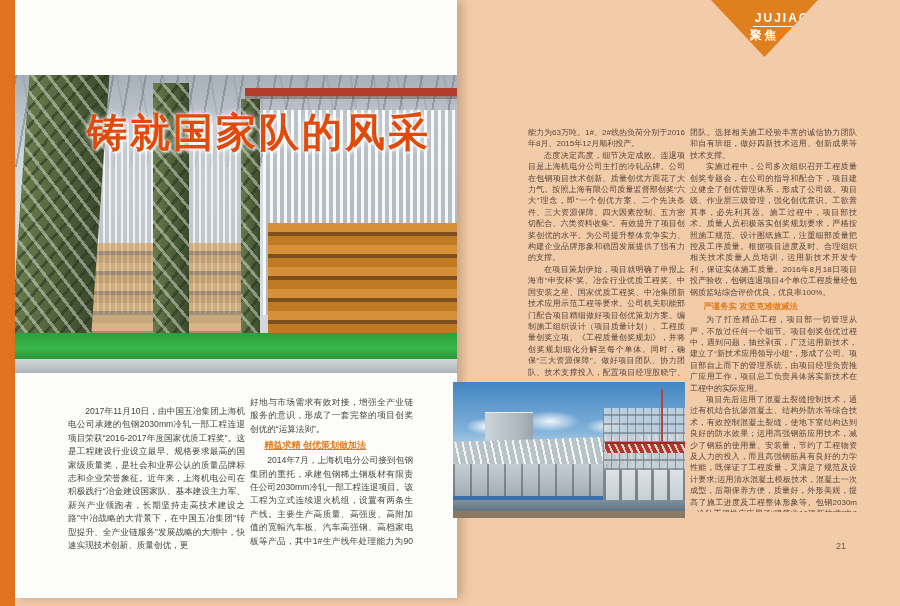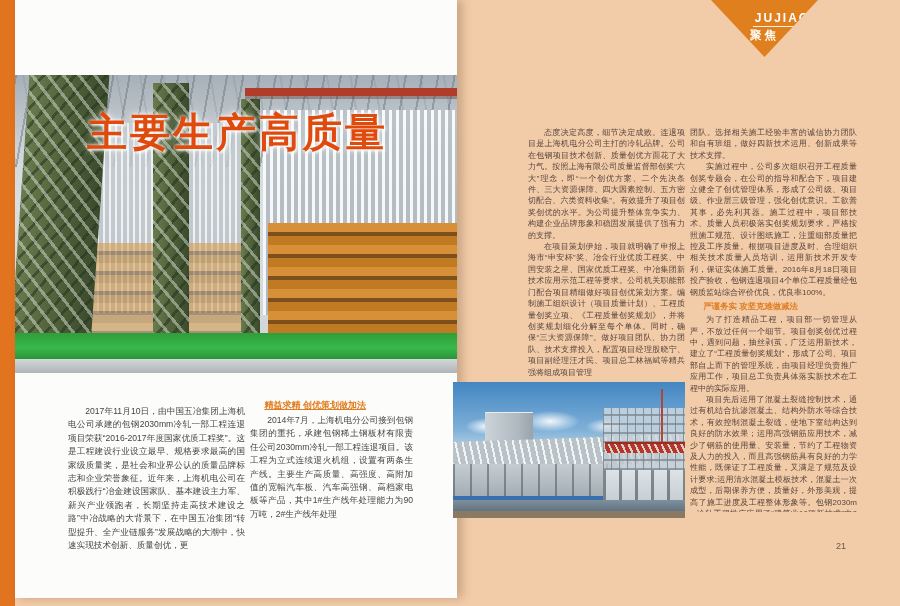--- a/index.html
+++ b/index.html
@@ -125,49 +125,51 @@
       <div class="pl-red-beam"></div>
       <div class="pl-wall2"></div>
       <div class="pl-wall"></div>
       <div class="pl-racks2"></div>
       <div class="pl-racks"></div>
       <div class="pl-col pl-col1"></div>
       <div class="pl-col pl-col2"></div>
       <div class="pl-col pl-col3"></div>
       <div class="pl-floor-green"></div>
       <div class="pl-floor"></div>
-      <div class="photo-title">主要生产高质量</div>
+      <div class="photo-title">铸就国家队的风采</div>
     </div>
 
     <div class="lp-col lp-col1">
       <p class="indent">2017年11月10日，由中国五冶集团上海机电公司承建的包钢2030mm冷轧一部工程连退项目荣获“2016-2017年度国家优质工程奖”。这是工程建设行业设立最早、规格要求最高的国家级质量奖，是社会和业界公认的质量品牌标志和企业荣誉象征。近年来，上海机电公司在积极践行“冶金建设国家队、基本建设主力军、新兴产业领跑者，长期坚持走高技术建设之路”中冶战略的大背景下，在中国五冶集团“转型提升、全产业链服务”发展战略的大潮中，快速实现技术创新、质量创优，更</p>
     </div>
 
     <div class="lp-col lp-col2">
+      <p>好地与市场需求有效对接，增强全产业链服务的意识，形成了一套完整的项目创奖创优的“运算法则”。</p>
       <h3 class="sect-heading">精益求精 创优策划做加法</h3>
       <p class="indent">2014年7月，上海机电分公司接到包钢集团的重托，承建包钢稀土钢板材有限责任公司2030mm冷轧一部工程连退项目。该工程为立式连续退火机组，设置有两条生产线。主要生产高质量、高强度、高附加值的宽幅汽车板、汽车高强钢、高档家电板等产品，其中1#生产线年处理能力为90万吨，2#生产线年处理</p>
     </div>
 
   </div>
 
   <div class="corner-triangle">
     <span class="corner-en">JUJIAO</span>
     <span class="corner-zh">聚焦</span>
   </div>
 
   <div class="rp-col rp-col1">
+    <p>能力为63万吨。1#、2#线热负荷分别于2016年8月、2015年12月顺利投产。</p>
     <p class="indent">态度决定高度，细节决定成败。连退项目是上海机电分公司主打的冷轧品牌。公司在包钢项目技术创新、质量创优方面花了大力气。按照上海有限公司质量监督部创奖“六大”理念，即“一个创优方案、二个先决条件、三大资源保障、四大因素控制、五方密切配合、六类资料收集”。有效提升了项目创奖创优的水平。为公司提升整体竞争实力、构建企业品牌形象和稳固发展提供了强有力的支撑。</p>
     <p class="indent">在项目策划伊始，项目就明确了申报上海市“申安杯”奖、冶金行业优质工程奖、中国安装之星、国家优质工程奖、中冶集团新技术应用示范工程等要求。公司机关职能部门配合项目精细做好项目创优策划方案。编制施工组织设计（项目质量计划）、工程质量创奖立项、《工程质量创奖规划》，并将创奖规划细化分解至每个单体。同时，确保“三大资源保障”。做好项目团队、协力团队、技术支撑投入，配置项目经理股晓宁、项目副经理汪才民、项目总工林福斌等精兵强将组成项目管理</p>
   </div>
 
   <div class="rp-col rp-col2">
     <p>团队。选择相关施工经验丰富的诚信协力团队和自有班组，做好四新技术运用、创新成果等技术支撑。</p>
     <p class="indent">实施过程中，公司多次组织召开工程质量创奖专题会，在公司的指导和配合下，项目建立健全了创优管理体系，形成了公司级、项目级、作业层三级管理，强化创优意识。工欲善其事，必先利其器。施工过程中，项目部技术、质量人员积极落实创奖规划要求，严格按照施工规范、设计图纸施工，注重细部质量把控及工序质量。根据项目进度及时、合理组织相关技术质量人员培训，运用新技术开发专利，保证实体施工质量。2016年8月18日项目投产验收，包钢连退项目4个单位工程质量经包钢质监站综合评价优良，优良率100%。</p>
     <h3 class="sect-heading">严谨务实 攻坚克难做减法</h3>
-    <p class="indent">为了打造精品工程，项目部一切管理从严，不放过任何一个细节。项目创奖创优过程中，遇到问题，抽丝剥茧，广泛运用新技术，建立了“工程质量创奖规划”，形成了公司、项目部自上而下的管理系统，由项目经理负责推广应用工作，项目总工负责具体落实新技术在工程中的实际应用。</p>
+    <p class="indent">为了打造精品工程，项目部一切管理从严，不放过任何一个细节。项目创奖创优过程中，遇到问题，抽丝剥茧，广泛运用新技术，建立了“新技术应用领导小组”，形成了公司、项目部自上而下的管理系统，由项目经理负责推广应用工作，项目总工负责具体落实新技术在工程中的实际应用。</p>
     <p class="indent">项目先后运用了混凝土裂缝控制技术，通过有机结合抗渗混凝土、结构外防水等综合技术，有效控制混凝土裂缝，使地下室结构达到良好的防水效果；运用高强钢筋应用技术，减少了钢筋的使用量、安装量，节约了工程物资及人力的投入，而且高强钢筋具有良好的力学性能，既保证了工程质量，又满足了规范及设计要求;运用清水混凝土模板技术，混凝土一次成型，后期保养方便，质量好，外形美观，提高了施工进度及工程整体形象等。包钢2030mm冷轧工程推广应用了“建筑业10项新技术”中8大项、9项新技术，并在此基础上</p>
   </div>
 
   <div class="photo-right">
     <div class="pr-smoke"></div>
     <div class="pr-tallbox"></div>
     <div class="pr-main-roof"></div>
     <div class="pr-main-wall"></div>
     <div class="pr-lattice"></div>
     <div class="pr-crane-mast"></div>

